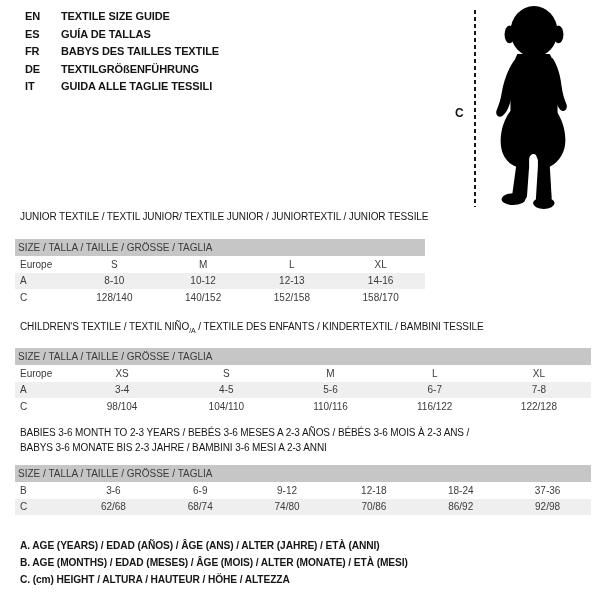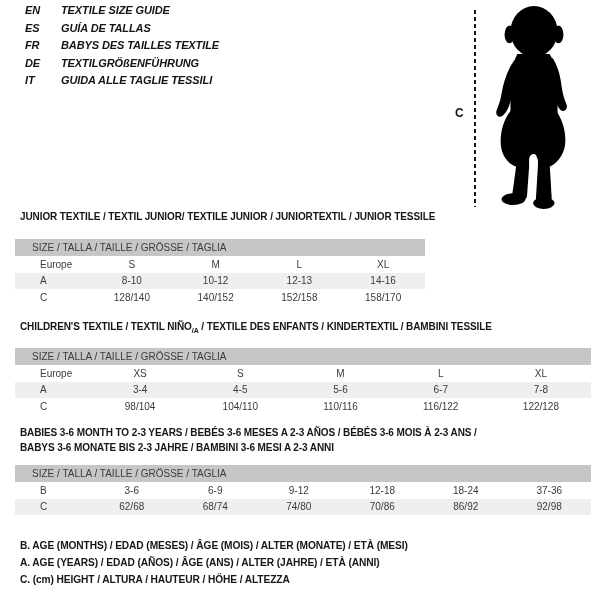--- a/index.html
+++ b/index.html
@@ -5,38 +5,38 @@
   html,body { margin:0; padding:0; }
   body {
     width:600px; height:600px; position:relative; overflow:hidden;
     background:#ffffff; color:#141414;
     font-family:"Liberation Sans", sans-serif;
     --bar-bg:#c6c6c6; --alt-bg:#efefef;
   }
   .abs { position:absolute; }
 
   
-  .lang-list { left:25px; top:2px; display:grid; grid-template-columns:36px auto;
-               font-weight:bold; font-size:11px; line-height:17.6px; letter-spacing:-0.1px;font-style:italic; }
+  .lang-list { left:25px; top:8px; display:grid; grid-template-columns:36px auto;
+               font-weight:bold; font-size:11px; line-height:17.6px; letter-spacing:-0.1px; }
 
   
   .fig-line { left:474px; top:10px; width:2px; height:197px;
               background:repeating-linear-gradient(to bottom, #161616 0 4px, transparent 4px 7px); }
   .fig-c { left:455px; top:106px; font-weight:bold; font-size:12px; }
   .fig-svg { left:487px; top:5px; }
 
   
-  .table-title { font-weight:bold; font-size:10px; letter-spacing:-0.1px; color:#161616; white-space:nowrap; }
+  .table-title { font-weight:normal; font-size:10px; letter-spacing:-0.1px; color:#161616; white-space:nowrap; }
   .table-title sub { font-size:7px; }
   .t3-title { white-space:normal; line-height:14.5px; width:575px; }
   .size-bar { height:17px; line-height:17px; background:var(--bar-bg);
-              font-size:10px; color:#3b3b3b; padding-left:17px; box-sizing:border-box; }
+              font-size:10px; color:#3b3b3b; padding-left:3px; box-sizing:border-box; }
   .trows { font-size:10px; color:#3b3b3b; }
   .trow { display:flex; height:16.5px; align-items:center; }
-  .trow .tlabel { width:55px; padding-left:5px; box-sizing:border-box;margin-left:20px; }
+  .trow .tlabel { width:55px; padding-left:5px; box-sizing:border-box; }
   .trow .tcell { flex:1; text-align:center; }
   .alt { background:var(--alt-bg); }
 
   .t1-title { left:20px; top:211px; }
   .t1-bar   { left:15px; top:239px; width:410px; }
   .t1-rows  { left:15px; top:256px; width:410px; }
 
   .t2-title { left:20px; top:321px; }
   .t2-bar   { left:15px; top:348px; width:576px; }
   .t2-rows  { left:15px; top:365px; width:576px; }
@@ -158,16 +158,16 @@
     <span class="tcell">62/68</span>
     <span class="tcell">68/74</span>
     <span class="tcell">74/80</span>
     <span class="tcell">70/86</span>
     <span class="tcell">86/92</span>
     <span class="tcell">92/98</span>
   </div>
 </div>
 
 <div class="abs notes">
+  <div>A. AGE (YEARS) / EDAD (AÑOS) / ÂGE (ANS) / ALTER (JAHRE) / ETÀ (ANNI)</div>
   <div>B. AGE (MONTHS) / EDAD (MESES) / ÂGE (MOIS) / ALTER (MONATE) / ETÀ (MESI)</div>
-  <div>A. AGE (YEARS) / EDAD (AÑOS) / ÂGE (ANS) / ALTER (JAHRE) / ETÀ (ANNI)</div>
   <div>C. (cm) HEIGHT / ALTURA / HAUTEUR / HÖHE / ALTEZZA</div>
 </div>
 
 </body></html>

